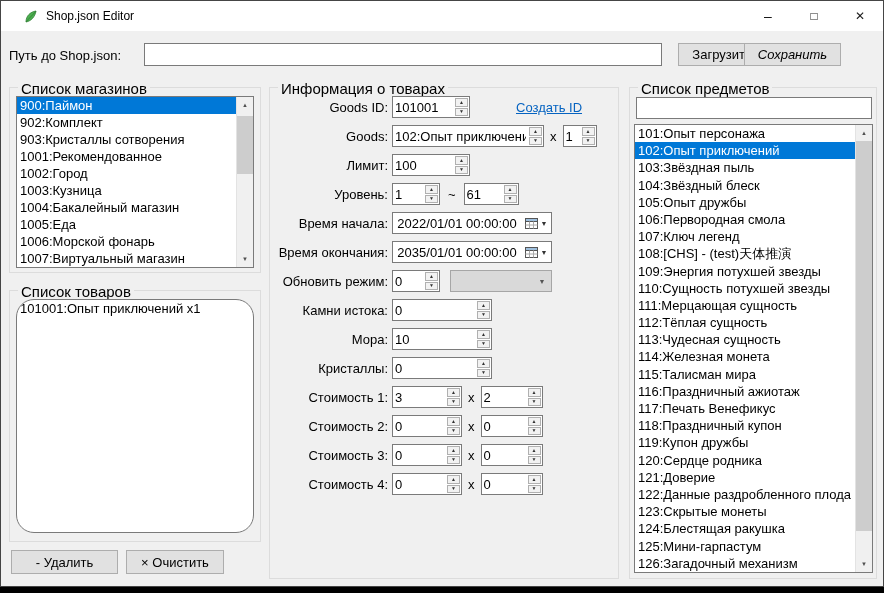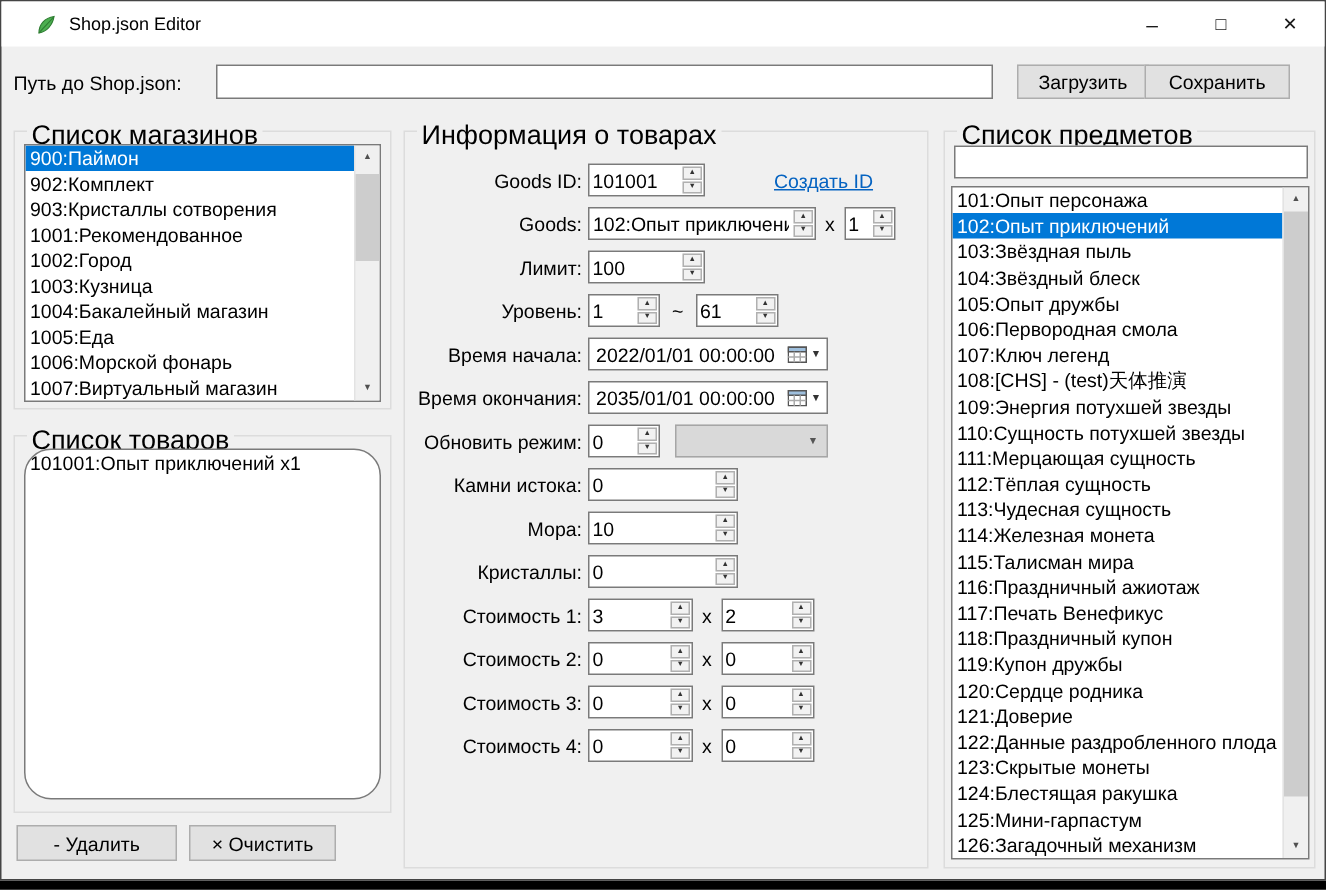--- a/index.html
+++ b/index.html
@@ -18,21 +18,21 @@
   .win-btn.max { font-size:12px; }
   .win-btn.cls { font-size:12px; }
   
   .textbox { position:absolute; background:#fff; border:1px solid #7a7a7a; height:23px;
              font:13px "Liberation Sans", sans-serif; padding:0 4px; outline:none; }
   .btn { position:absolute; background:#e1e1e1; border:1px solid #adadad;
          font:13px "Liberation Sans", sans-serif; color:#000;
          display:flex; align-items:center; justify-content:center; }
   .group { position:absolute; border:1px solid #dcdcdc; }
   .group-title { position:absolute; top:-8px; left:8px; background:#f0f0f0; padding:0 3px;
-                 font-size:18px; color:#000; white-space:nowrap; }
+                 font-size:15px; color:#000; white-space:nowrap; }
   .listbox { position:absolute; background:#fff; border:1px solid #7a7a7a; overflow:hidden; }
   .list-rows { position:absolute; top:0; left:0; bottom:0; right:0; }
   .list-rows.has-scroll { right:17px; }
   .list-item { height:17px; line-height:17px; font-size:13px; padding-left:3px;
                white-space:nowrap; overflow:hidden; color:#000; }
   .items-list .list-item { height:17.2px; line-height:17.2px; }
   .list-item.selected { background:#0078d7; color:#fff; }
   .vscroll { position:absolute; top:0; right:0; bottom:0; width:17px; background:#f0f0f0;
              display:flex; flex-direction:column; border-left:1px solid #e3e3e3; }
   .scroll-arrow { height:16px; display:flex; align-items:center; justify-content:center;
@@ -52,21 +52,21 @@
               height:22px; flex-shrink:0;text-align:center; }
   .dt-value { flex:1; font-size:13px; padding:0 4px; white-space:nowrap; overflow:hidden; }
   .dt-drop { width:30px; height:100%; display:flex; align-items:center; justify-content:center; gap:3px; }
   .dt-arrow { font-size:7px; color:#333; }
   
   .combo { display:flex; align-items:center; border:1px solid #a6a6a6; background:#d9d9d9;
            height:22px; flex-shrink:0; }
   .combo-value { flex:1; font-size:13px; padding:0 4px; }
   .combo-arrow { width:18px; text-align:center; font-size:7px; color:#555; }
   
-  .form { position:absolute; left:0; top:21px; right:0; display:flex; flex-direction:column; gap:7px; }
+  .form { position:absolute; left:0; top:8px; right:0; display:flex; flex-direction:column; gap:7px; }
   .frow { height:22px; display:flex; align-items:center; }
   .flabel { width:118px; text-align:right; margin-right:4px; font-size:13px; color:#000;
             flex-shrink:0; white-space:nowrap; }
   .mult { font-size:13px; margin:0 6px; color:#000; }
   .tilde { font-size:13px; margin:0 8px; color:#000; }
   .link { font-size:13px; color:#0563c1; text-decoration:underline; margin-left:46px; white-space:nowrap; }
   .submit-btn { left:76px; top:460px; width:198px; height:27px; border:2px solid #0078d7; }
 </style>
 </head>
 <body>
@@ -84,21 +84,21 @@
     <div class="win-btns">
       <div class="win-btn min">–</div>
       <div class="win-btn max">□</div>
       <div class="win-btn cls">✕</div>
     </div>
   </div>
 
   <span style="position:absolute;left:8px;top:47px;font-size:13px;">Путь до Shop.json:</span>
   <input class="textbox" style="left: 143px; top: 42px; width: 518px;" value="">
   <button class="btn" style="left:677px;top:42px;width:88px;height:23px;">Загрузить</button>
-  <button class="btn" style="left:762px;top:42px;width:97px;height:23px;">Сохранить</button>
+  <button class="btn" style="left:743px;top:42px;width:97px;height:23px;font-style:italic;">Сохранить</button>
 
   <div class="group" style="left:8px;top:86px;width:252px;height:186px;">
     <span class="group-title">Список магазинов</span>
     <div class="listbox" style="left:6px;top:8px;width:238px;height:172px;">
       <div class="list-rows has-scroll">
 
       <div class="list-item selected">900:Паймон</div>
           <div class="list-item">902:Комплект</div>
           <div class="list-item">903:Кристаллы сотворения</div>
           <div class="list-item">1001:Рекомендованное</div>

